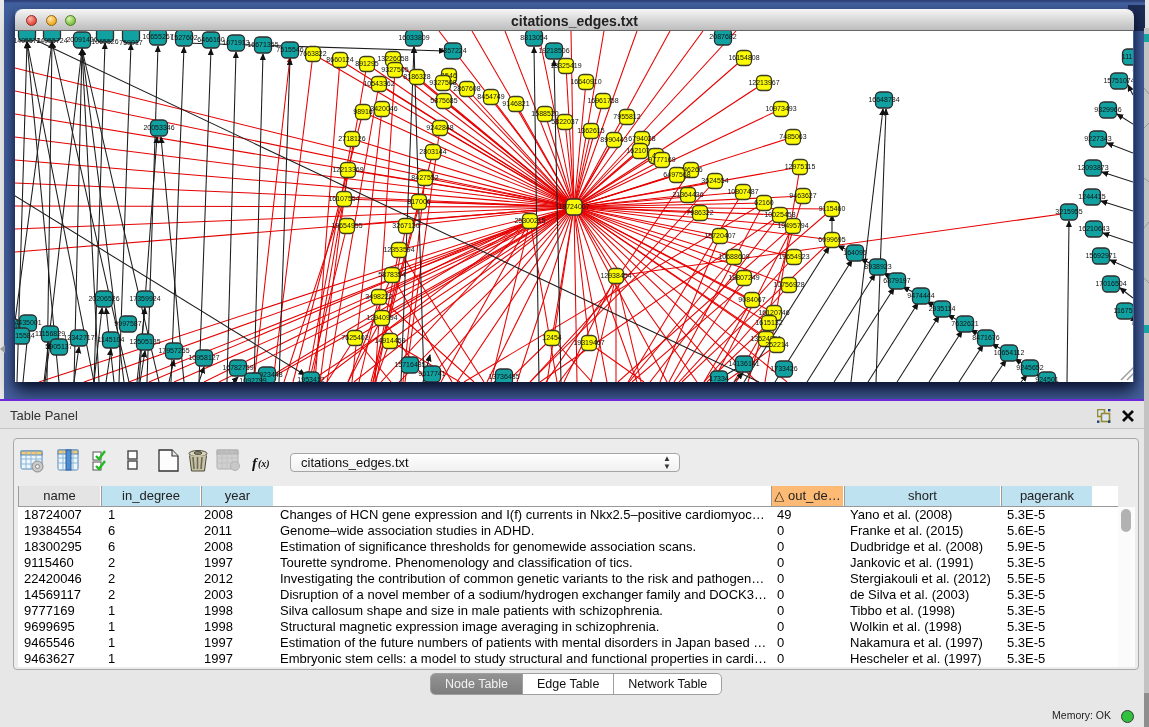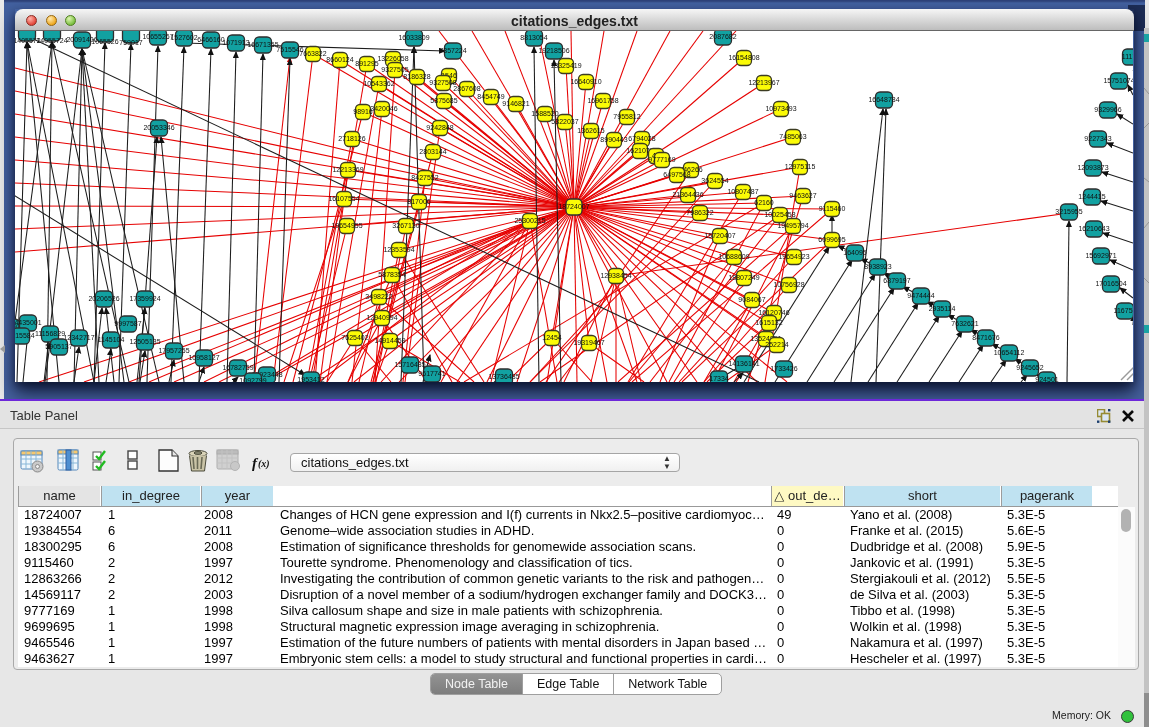--- a/index.html
+++ b/index.html
@@ -670,21 +670,21 @@
         </g>
         <text x="232" y="19" font-family="Liberation Serif" font-style="italic" font-weight="bold" font-size="15" fill="#111">f</text>
         <text x="238" y="18" font-family="Liberation Serif" font-style="italic" font-weight="bold" font-size="10" fill="#111">(x)</text>
       </svg>
     <div class="combo">citations_edges.txt<span class="ar">▲<br>▼</span></div>
     <div class="tbl">
         <div class="thead">
           <div class="th" style="left:0px;width:82px;background:#e4e4e4">name</div>
           <div class="th" style="left:83px;width:99px;background:#bfe2f1">in_degree</div>
           <div class="th" style="left:183px;width:72px;background:#bfe2f1">year</div>
-          <div class="th" style="left:753px;width:72px;background:#fef9c3">△ out_de…</div>
+          <div class="th" style="left:753px;width:72px;background:#fdba74">△ out_de…</div>
           <div class="th" style="left:826px;width:156px;background:#bfe2f1">short</div>
           <div class="th" style="left:983px;width:91px;background:#bfe2f1">pagerank</div>
         </div>
         <div class="tr" style="top:21px">
           <span style="left:6px;width:75px">18724007</span>
           <span style="left:90px;width:90px">1</span>
           <span style="left:186px;width:70px">2008</span>
           <span style="left:262px;width:490px">Changes of HCN gene expression and I(f) currents in Nkx2.5–positive cardiomyocytes derived</span>
           <span style="left:759px;width:70px">49</span>
           <span style="left:832px;width:152px">Yano et al. (2008)</span>
@@ -711,21 +711,21 @@
         <div class="tr" style="top:69px">
           <span style="left:6px;width:75px">9115460</span>
           <span style="left:90px;width:90px">2</span>
           <span style="left:186px;width:70px">1997</span>
           <span style="left:262px;width:490px">Tourette syndrome. Phenomenology and classification of tics.</span>
           <span style="left:759px;width:70px">0</span>
           <span style="left:832px;width:152px">Jankovic et al. (1991)</span>
           <span style="left:989px;width:100px">5.3E-5</span>
         </div>
         <div class="tr" style="top:85px">
-          <span style="left:6px;width:75px">12863266</span>
+          <span style="left:6px;width:75px">22420046</span>
           <span style="left:90px;width:90px">2</span>
           <span style="left:186px;width:70px">2012</span>
           <span style="left:262px;width:490px">Investigating the contribution of common genetic variants to the risk and pathogenesis of</span>
           <span style="left:759px;width:70px">0</span>
           <span style="left:832px;width:152px">Stergiakouli et al. (2012)</span>
           <span style="left:989px;width:100px">5.5E-5</span>
         </div>
         <div class="tr" style="top:101px">
           <span style="left:6px;width:75px">14569117</span>
           <span style="left:90px;width:90px">2</span>

